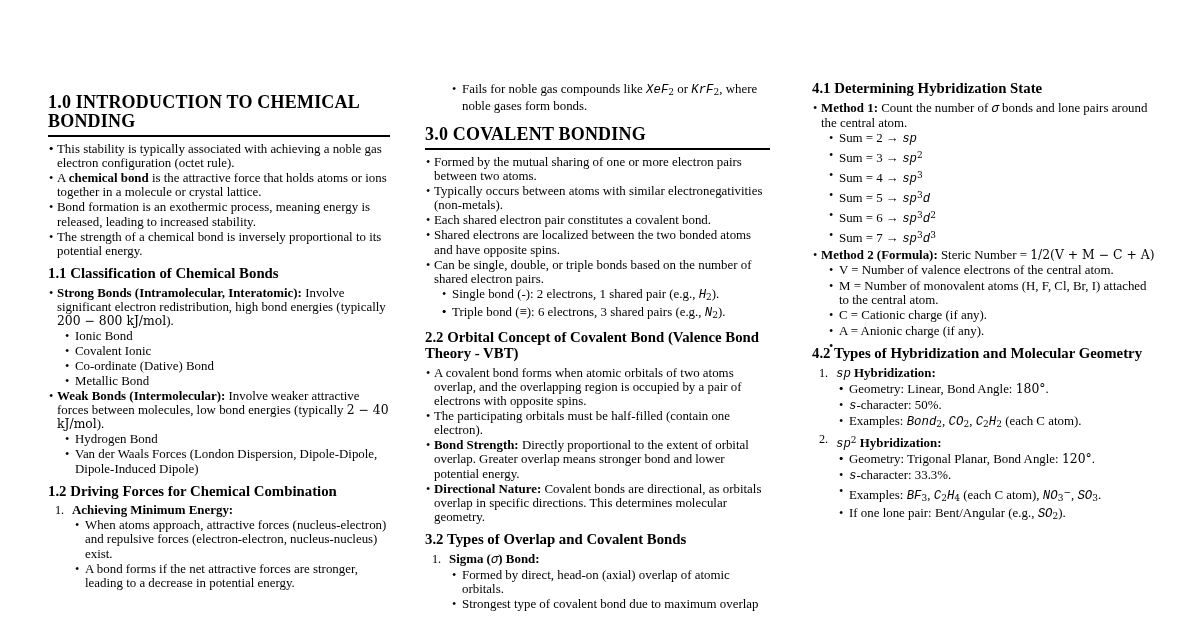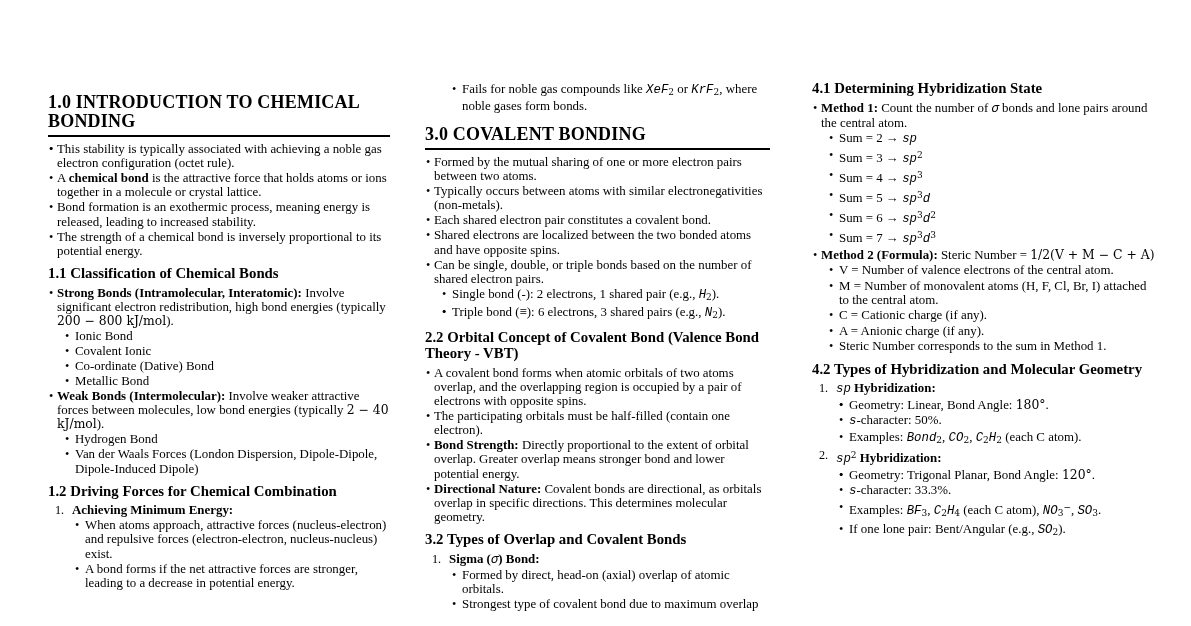--- a/index.html
+++ b/index.html
@@ -114,21 +114,21 @@
       <div class="li l2"><span class="marker">•</span><span class="txt"><span>Sum = 3 → </span><span class="si">sp</span><span class="sv-sup">2</span></span></div>
       <div class="li l2"><span class="marker">•</span><span class="txt"><span>Sum = 4 → </span><span class="si">sp</span><span class="sv-sup">3</span></span></div>
       <div class="li l2"><span class="marker">•</span><span class="txt"><span>Sum = 5 → </span><span class="si">sp</span><span class="sv-sup">3</span><span class="si">d</span></span></div>
       <div class="li l2"><span class="marker">•</span><span class="txt"><span>Sum = 6 → </span><span class="si">sp</span><span class="sv-sup">3</span><span class="si">d</span><span class="sv-sup">2</span></span></div>
       <div class="li l2"><span class="marker">•</span><span class="txt"><span>Sum = 7 → </span><span class="si">sp</span><span class="sv-sup">3</span><span class="si">d</span><span class="sv-sup">3</span></span></div>
       <div class="li l1"><span class="marker">•</span><span class="txt"><span class="sb">Method 2 (Formula):</span><span> Steric Number = </span><span class="sr">1/2(V + M − C + A)</span></span></div>
       <div class="li l2"><span class="marker">•</span><span class="txt"><span>V = Number of valence electrons of the central atom.</span></span></div>
       <div class="li l2"><span class="marker">•</span><span class="txt"><span>M = Number of monovalent atoms (H, F, Cl, Br, I) attached to the central atom.</span></span></div>
       <div class="li l2"><span class="marker">•</span><span class="txt"><span>C = Cationic charge (if any).</span></span></div>
       <div class="li l2"><span class="marker">•</span><span class="txt"><span>A = Anionic charge (if any).</span></span></div>
-      <div class="li l2"><span class="marker">•</span><span class="txt"><span>Steric Number corresponds to the sum in Method 1.</span></span></div>
+      <div class="li l2"><span class="marker">•</span></div>
     </div>
     <div class="h2"><span>4.2 Types of Hybridization and Molecular Geometry</span></div>
     <div class="list">
       <div class="li n1"><span class="marker">1.</span><span class="txt"><span class="si">sp</span><span> </span><span class="sb">Hybridization:</span></span></div>
       <div class="li l3"><span class="marker">•</span></div>
       <div class="li l3"><span class="marker">•</span><span class="txt"><span>Geometry: Linear, Bond Angle: </span><span class="sr">180°</span><span>.</span></span></div>
       <div class="li l3"><span class="marker">•</span><span class="txt"><span class="si">s</span><span>-character: 50%.</span></span></div>
       <div class="li l3"><span class="marker">•</span><span class="txt"><span>Examples: </span><span class="si">Bond</span><span class="sv-sub">2</span><span>, </span><span class="si">CO</span><span class="sv-sub">2</span><span>, </span><span class="si">C</span><span class="sv-sub">2</span><span class="si">H</span><span class="sv-sub">2</span><span> (each C atom).</span></span></div>
       <div class="li n1"><span class="marker">2.</span><span class="txt"><span class="si">sp</span><span class="sv-sup">2</span><span> </span><span class="sb">Hybridization:</span></span></div>
       <div class="li l3"><span class="marker">•</span></div>

